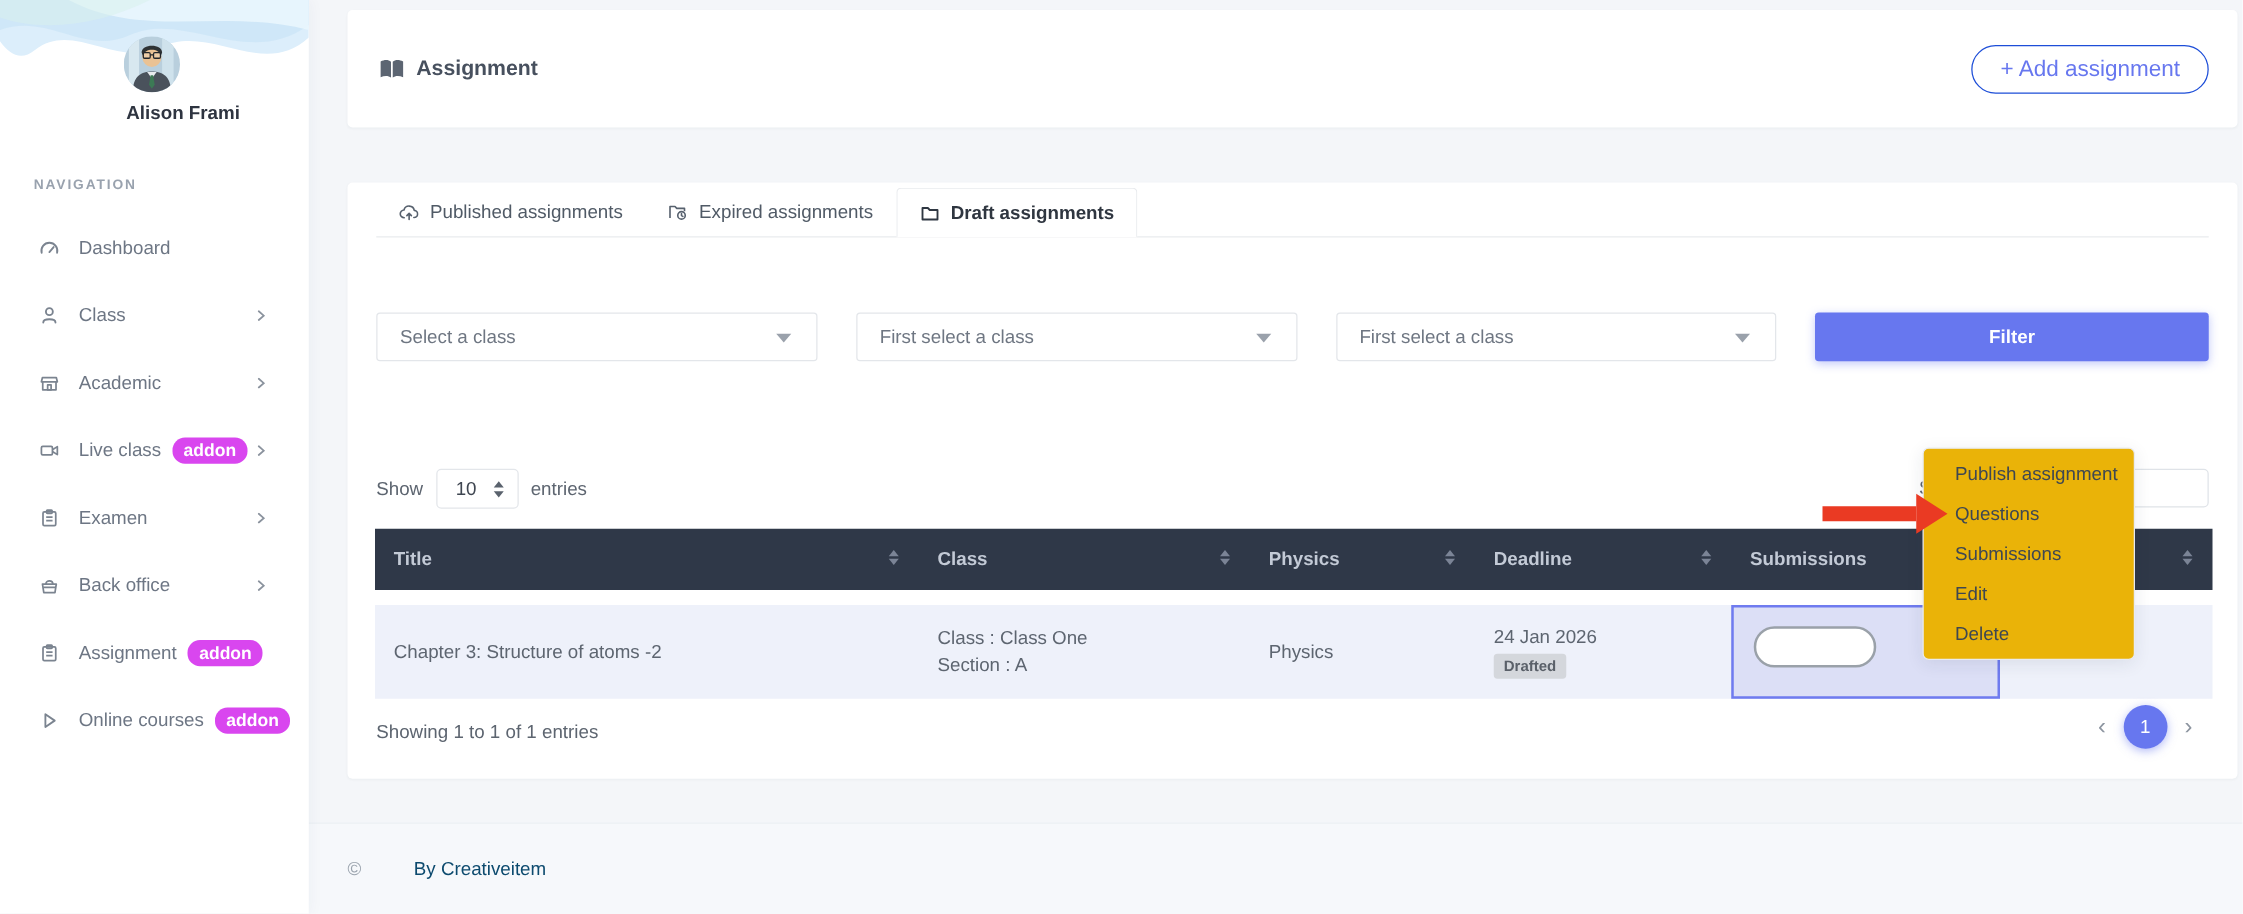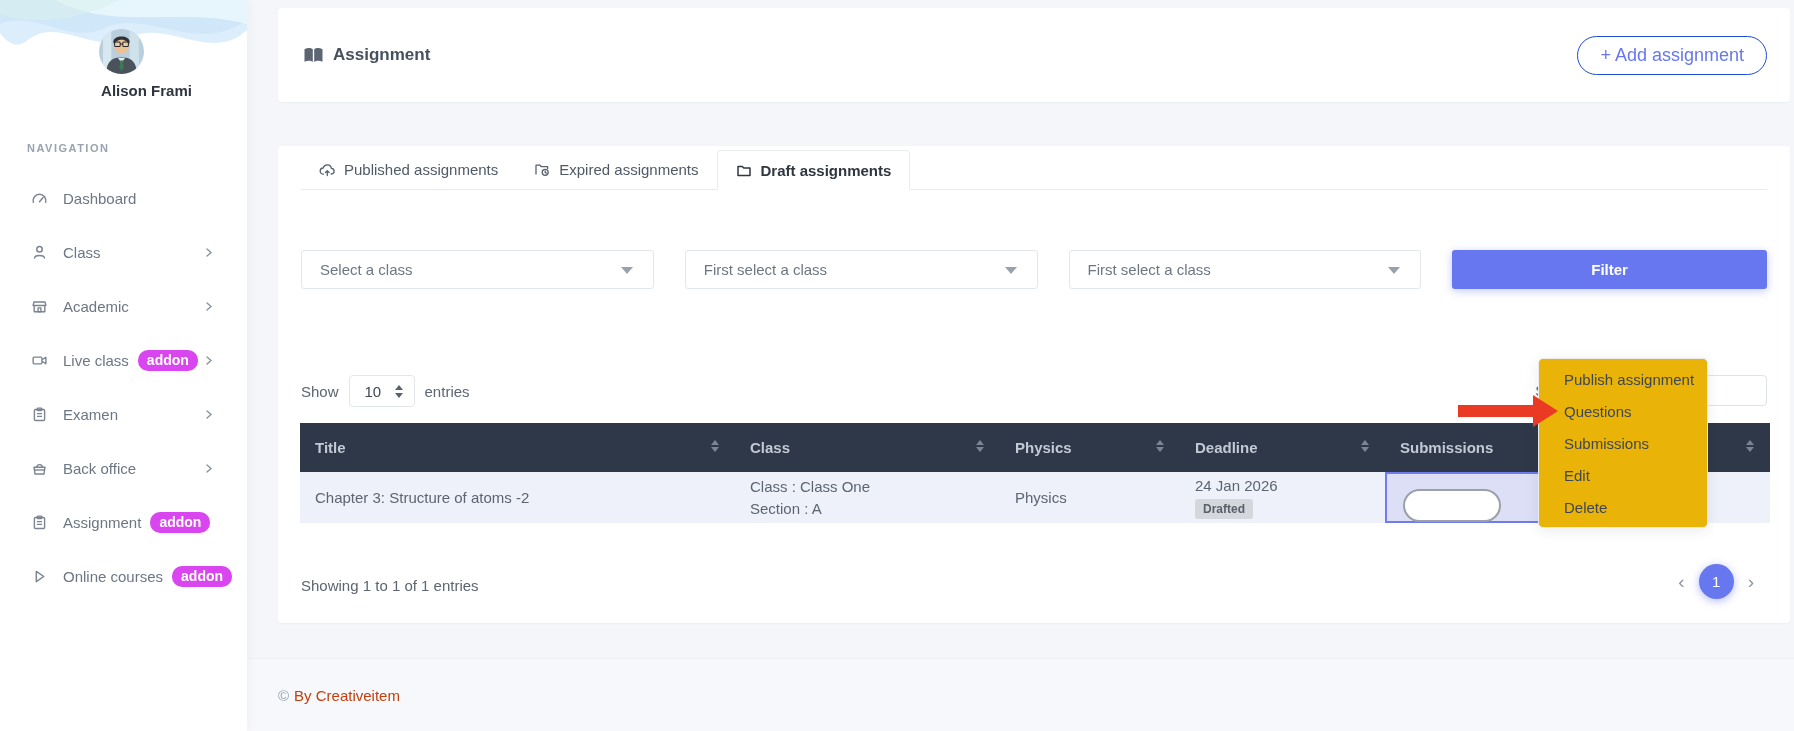--- a/index.html
+++ b/index.html
@@ -48,36 +48,36 @@
   .search-input { width:172px; height:31px; border:1px solid #dfe3e8; border-radius:4px; background:#fff; padding:0 10px; font-size:14px; }
 
   .dtable { position:absolute; left:22px; top:277px; width:1470px; }
   .thead, .trow { display:grid; grid-template-columns:435px 265px 180px 205px 215px 170px; }
   .thead { background:#2f3848; height:49px; }
   .th { position:relative; display:flex; align-items:center; padding-left:15px; color:#c3cad6; font-size:15px; font-weight:bold; cursor:pointer; }
   .sort { position:absolute; right:16px; top:17px; }
   .sort i { display:block; width:0; height:0; border-left:4px solid transparent; border-right:4px solid transparent; }
   .sort .up { border-bottom:5px solid #7b8496; margin-bottom:2px; }
   .sort .dn { border-top:5px solid #7b8496; }
-  .trow { height:51px; background:#eef1fa; }
+  .trow { height:75px; background:#eef1fa;margin-top:12px; }
   .td { display:flex; flex-direction:column; justify-content:center; gap:5px; padding-left:15px; font-size:15px; color:#5d6570; }
   .td-subs { align-items:center; padding-left:0; }
   .badge-gray { align-self:flex-start; background:#d4d7dc; color:#5a6069; font-size:12px; font-weight:bold; padding:3px 8px; border-radius:3px; }
   .badge-blue { background:#d2edfa; color:#3fb0ea; font-size:12px; font-weight:bold; padding:3px 9px; border-radius:3px; }
   .td-action { position:relative; background:#dcdff6; box-shadow:inset 0 0 0 2px #6f7bef; }
   .action-btn { position:absolute; left:18px; top:17px; width:98px; height:33px; border:2px solid #9aa1a9; border-radius:17px; background:#fff; cursor:pointer; z-index:5; }
 
   .table-info { position:absolute; left:23px; top:431px; font-size:15px; color:#5d6570; }
   .pagination { position:absolute; right:36px; top:418px; display:flex; align-items:center; gap:14px; }
   .page-arrow { font-size:19px; color:#8d95a0; cursor:pointer; line-height:1; }
   .page-current { width:35px; height:35px; border-radius:50%; background:#6777ef; color:#fff; font-size:15px; display:flex; align-items:center; justify-content:center; cursor:pointer; box-shadow:0 2px 8px rgba(103,119,239,.5); }
 
   .footer { position:absolute; left:0; right:0; top:658px; height:73px; background:#f6f8fb; border-top:1px solid #eceff4; display:flex; align-items:center; padding-left:31px; font-size:15px; }
   .footer .copy { color:#9aa3ad; margin-right:5px; }
-  .footer .by { color:#c2410c; cursor:pointer; }
+  .footer .by { color:#0c4a6e; cursor:pointer;margin-left:37px; }
 
   
   .ctx-menu { position:absolute; left:1538px; top:358px; width:170px; height:170px; background:#eab308; border:1px solid #e9ebef; border-radius:5px; box-shadow:0 3px 14px rgba(30,40,70,.09); z-index:30; padding:5px 0; }
   .ctx-item { height:32px; line-height:32px; padding-left:25px; font-size:15px; color:#3e4752; cursor:pointer; }
   .arrow-tail { position:absolute; left:1458px; top:405px; width:75px; height:12px; background:#ea3a23; z-index:40; }
   .arrow-head { position:absolute; left:1533px; top:395px; width:0; height:0; border-left:25px solid #ea3a23; border-top:16px solid transparent; border-bottom:16px solid transparent; z-index:40; }
 
   svg.icon { display:block; }
 </style>
 </head>

